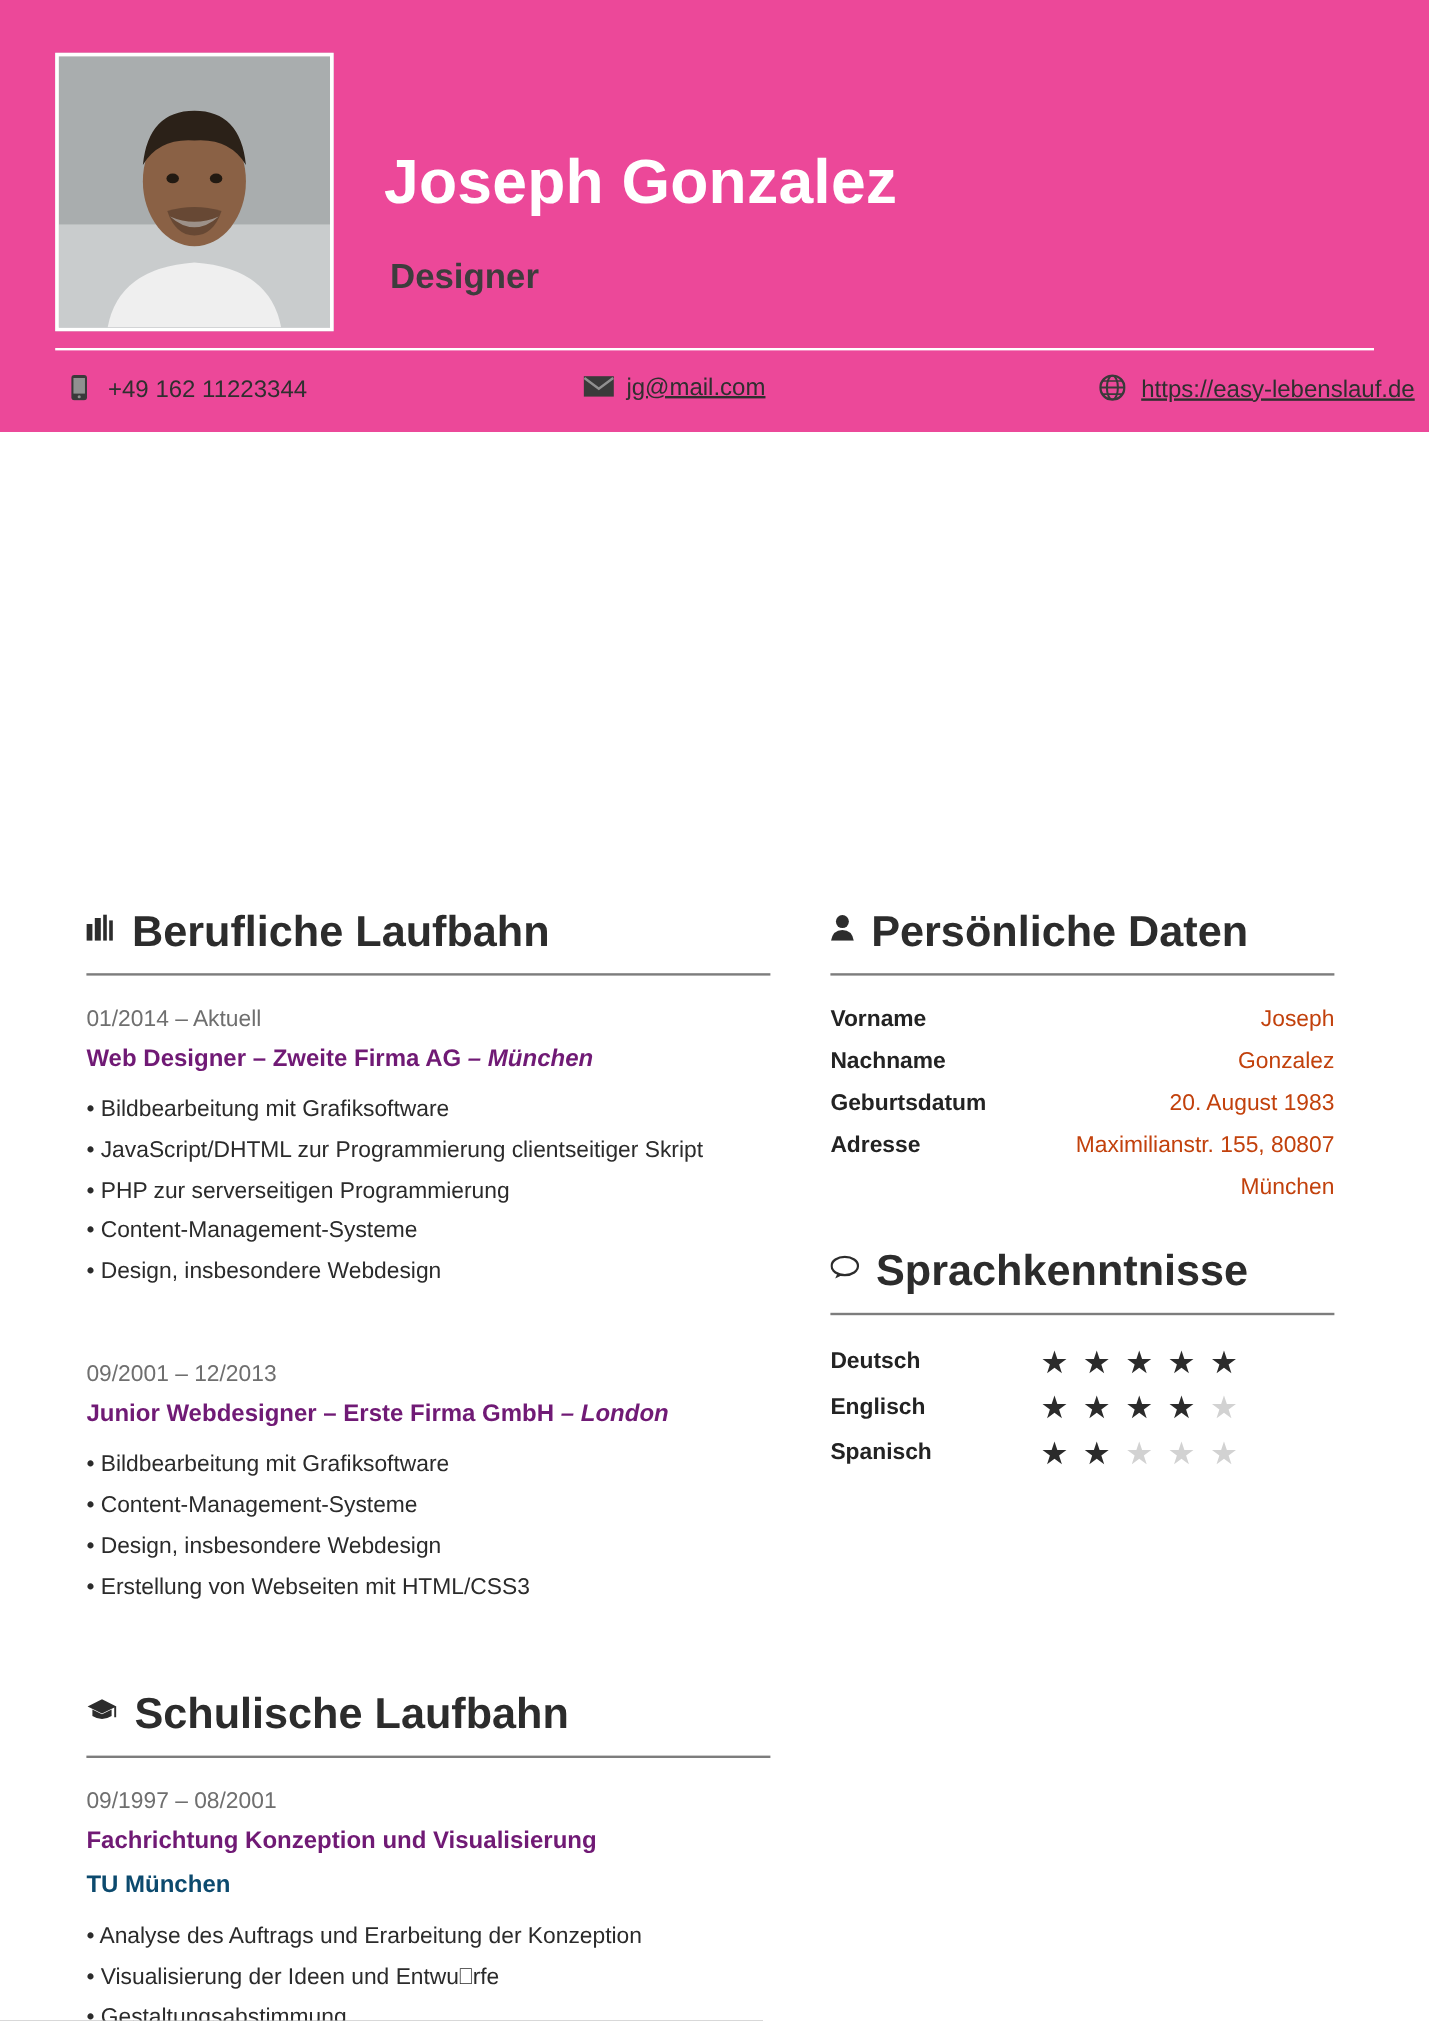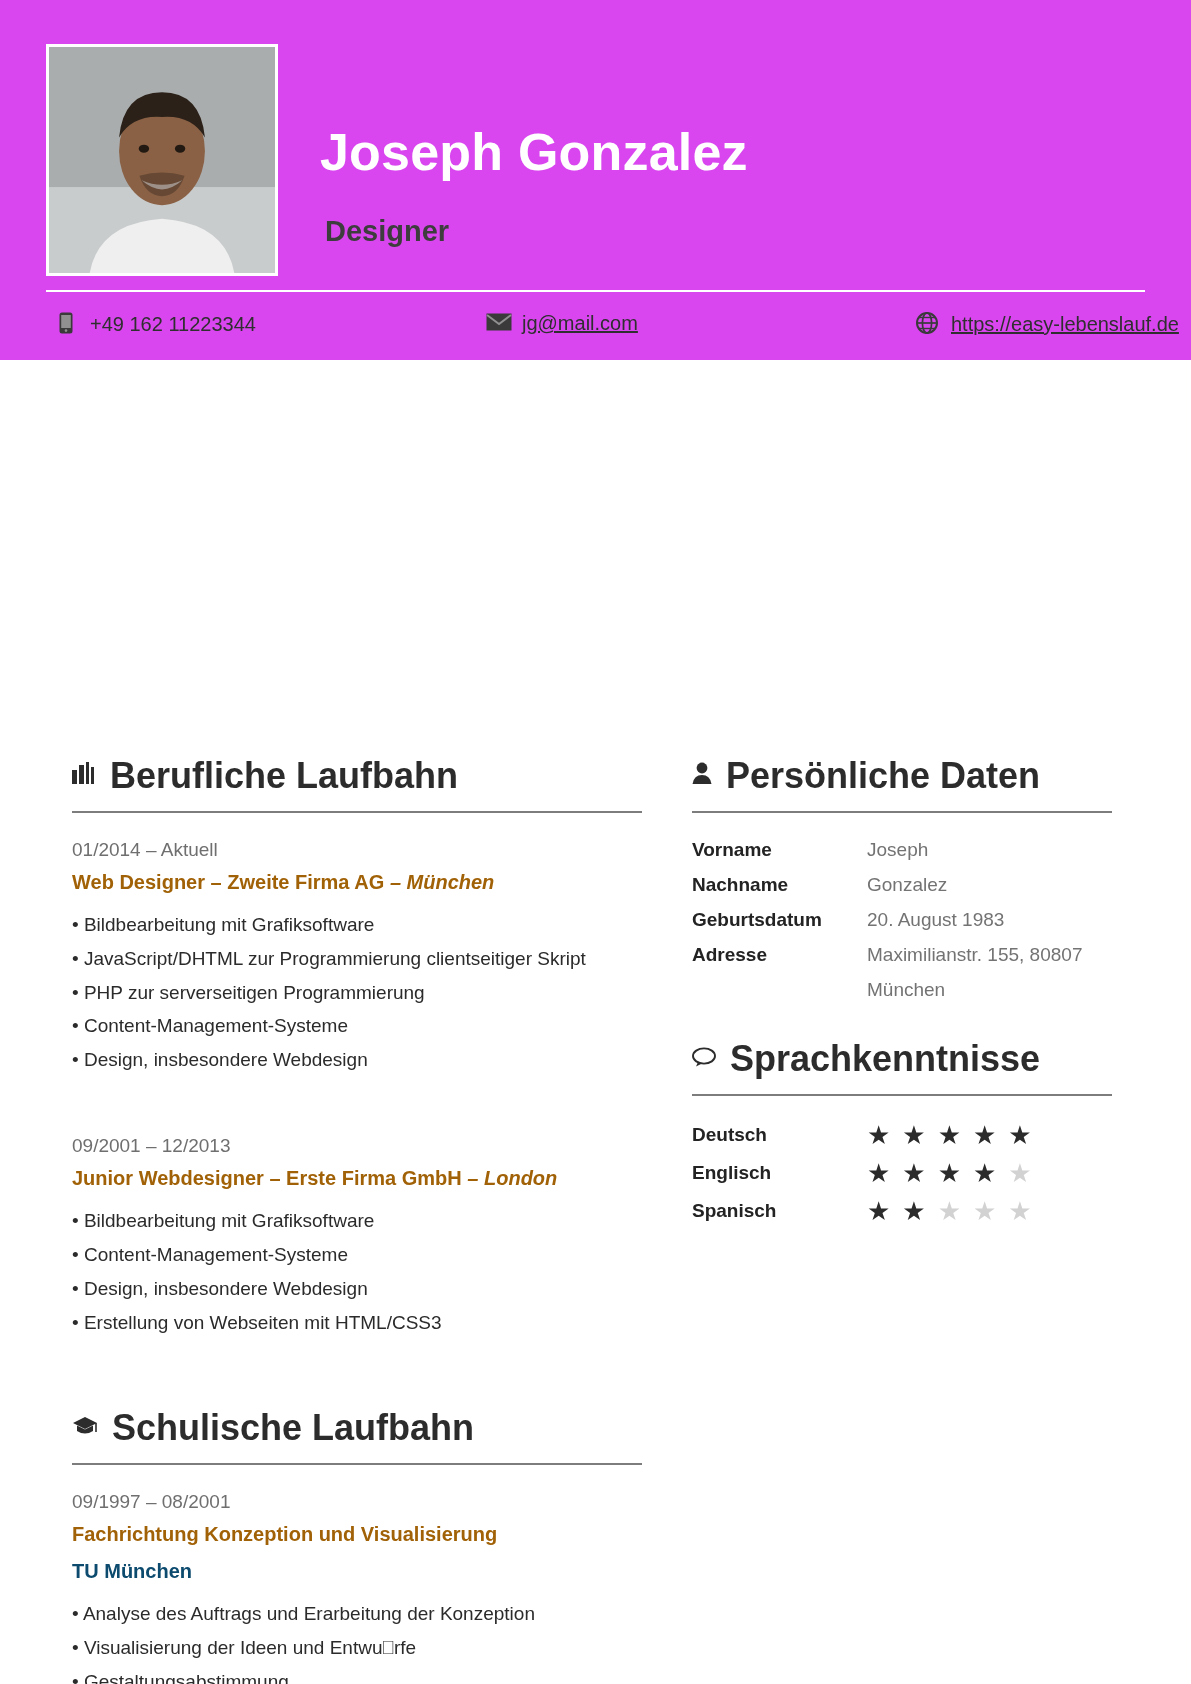--- a/index.html
+++ b/index.html
@@ -17,21 +17,21 @@
     position: relative;
     width: 1191px;
     height: 1684px;
     background: #ffffff;
     overflow: hidden;
   }
   
   .header {
     position: relative;
     height: 360px;
-    background: #d946ef;
+    background: #ec4899;
     box-sizing: border-box;
   }
   .photo {
     position: absolute;
     left: 46px;
     top: 44px;
     width: 232px;
     height: 232px;
     border: 3px solid #ffffff;
     box-sizing: border-box;
@@ -136,21 +136,21 @@
 
   .entry { margin-bottom: 34px; }
   .entry .date {
     font-size: 19px;
     color: #6f6f6f;
     margin-bottom: 10px;
   }
   .entry .role {
     font-size: 20px;
     font-weight: bold;
-    color: #a16207;
+    color: #701a75;
     margin-bottom: 14px;
   }
   .entry .role .city {
     font-style: italic;
     font-weight: bold;
   }
   .entry .school {
     font-size: 20px;
     font-weight: bold;
     color: #0c4a6e;
@@ -169,21 +169,21 @@
 
   
   .pd-table { width: 100%; border-collapse: collapse; }
   .pd-table td {
     vertical-align: top;
     padding: 0 0 13px 0;
     font-size: 19px;
     color: #232323;
   }
   .pd-table td.k { width: 175px; font-weight: bold; }
-  .pd-table td.v { color: #737373; }
+  .pd-table td.v { color: #c2410c; text-align: right; }
 
   .lang-row {
     display: flex;
     align-items: center;
     margin-bottom: 12px;
   }
   .lang-name {
     width: 175px;
     font-size: 19px;
     font-weight: bold;

